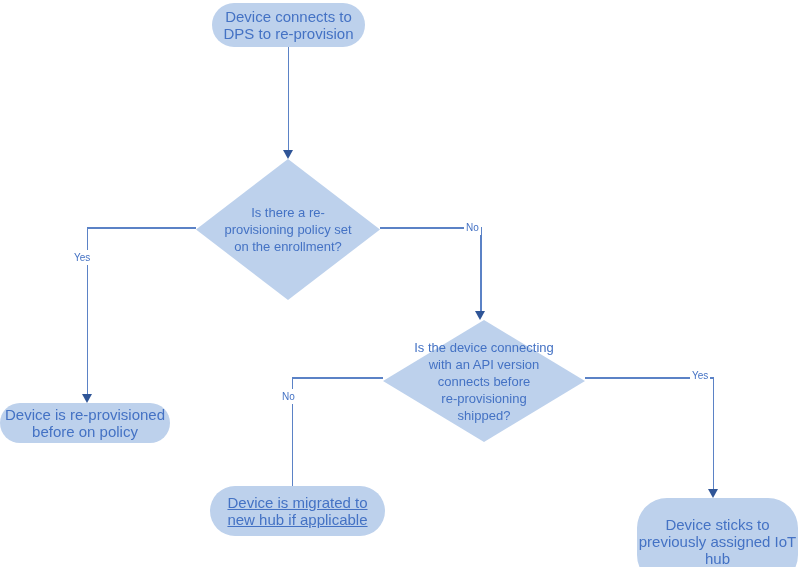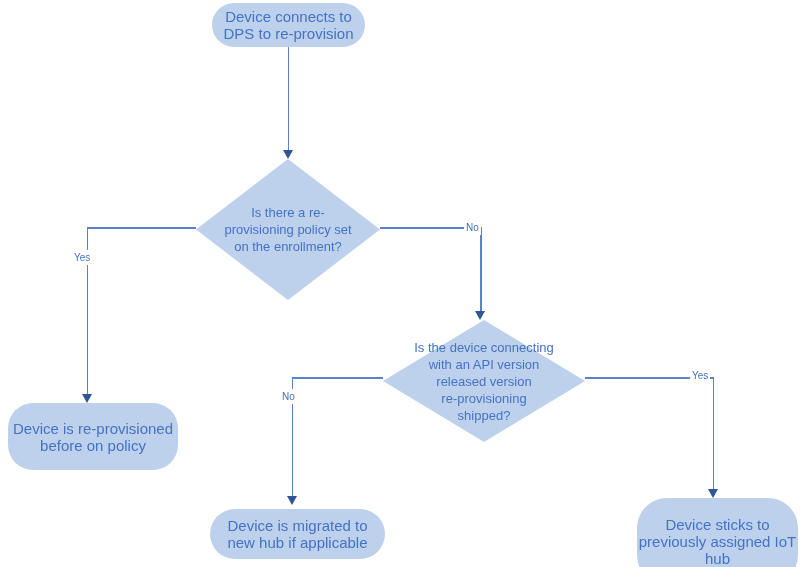--- a/index.html
+++ b/index.html
@@ -52,45 +52,45 @@
     <div class="tline">Is there a re-</div>
     <div class="tline">provisioning policy set</div>
     <div class="tline">on the enrollment?</div>
   </div>
 
   <div class="hline" style="left:87px; top:227px; width:109px;"></div>
   <div class="vline" style="left:86.5px; top:227px; height:167px;"></div>
   <div class="arrow-down" style="left:81.5px; top:394px;"></div>
   <div class="edge-label" style="left:72px; top:250px;">Yes</div>
 
-  <div class="terminator" style="left:8px; top:403px; width:170px; height:67px; border-radius:25px;">
+  <div class="terminator" style="left:0; top:403px; width:170px; height:40px; border-radius:25px;">
     <div class="tline">Device is re-provisioned</div>
     <div class="tline">before on policy</div>
   </div>
 
   <div class="hline" style="left:380px; top:227px; width:101px;"></div>
   <div class="vline" style="left:480px; top:227px; height:84px;"></div>
   <div class="arrow-down" style="left:475.25px; top:311px;"></div>
   <div class="edge-label" style="left:464px; top:220px;">No</div>
 
   <div class="diamond-shape" style="left:383px; top:320px; width:202px; height:122px;"></div>
   <div class="node-text" style="left:383px; top:320px; width:202px; height:122px;">
     <div class="tline">Is the device connecting</div>
     <div class="tline">with an API version</div>
-    <div class="tline">released version</div>
+    <div class="tline">connects before</div>
     <div class="tline">re-provisioning</div>
     <div class="tline">shipped?</div>
   </div>
 
   <div class="hline" style="left:292px; top:377px; width:91px;"></div>
   <div class="vline" style="left:291.5px; top:377px; height:119px;"></div>
   <div class="arrow-down" style="left:286.5px; top:496px;"></div>
   <div class="edge-label" style="left:280px; top:389px;">No</div>
 
-  <div class="terminator" style="left:210px; top:509px; width:175px; height:50px; border-radius:25px;">
+  <div class="terminator" style="left:210px; top:486px; width:175px; height:50px; border-radius:25px;text-decoration:underline;">
     <div class="tline">Device is migrated to</div>
     <div class="tline">new hub if applicable</div>
   </div>
 
   <div class="hline" style="left:585px; top:377px; width:128px;"></div>
   <div class="vline" style="left:712.5px; top:377px; height:112px;"></div>
   <div class="arrow-down" style="left:707.5px; top:489px;"></div>
   <div class="edge-label" style="left:690px; top:368px;">Yes</div>
 
   <div class="terminator" style="left:637px; top:498px; width:161px; height:87px; border-radius:30px;">

